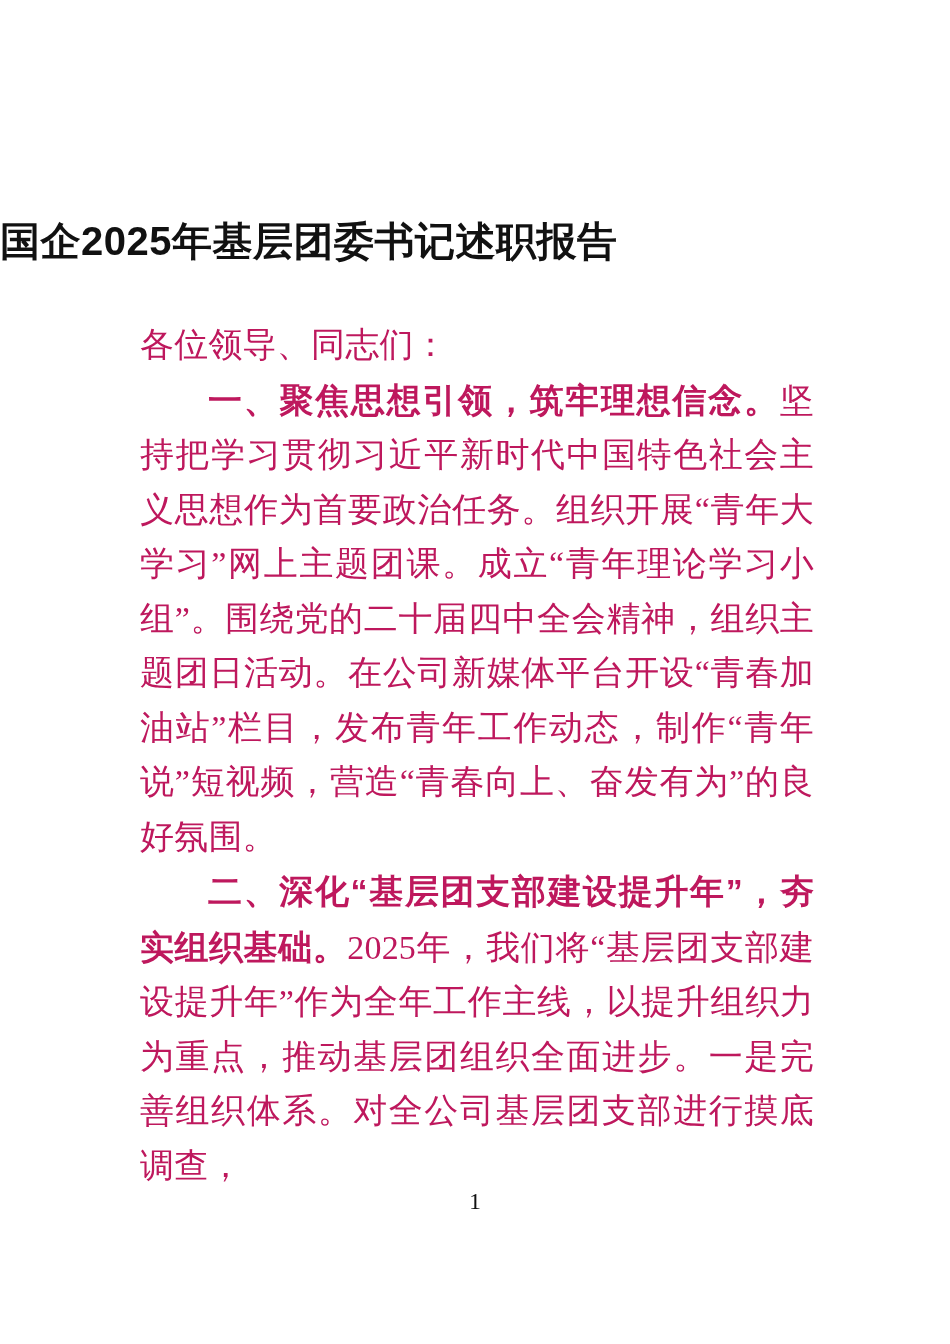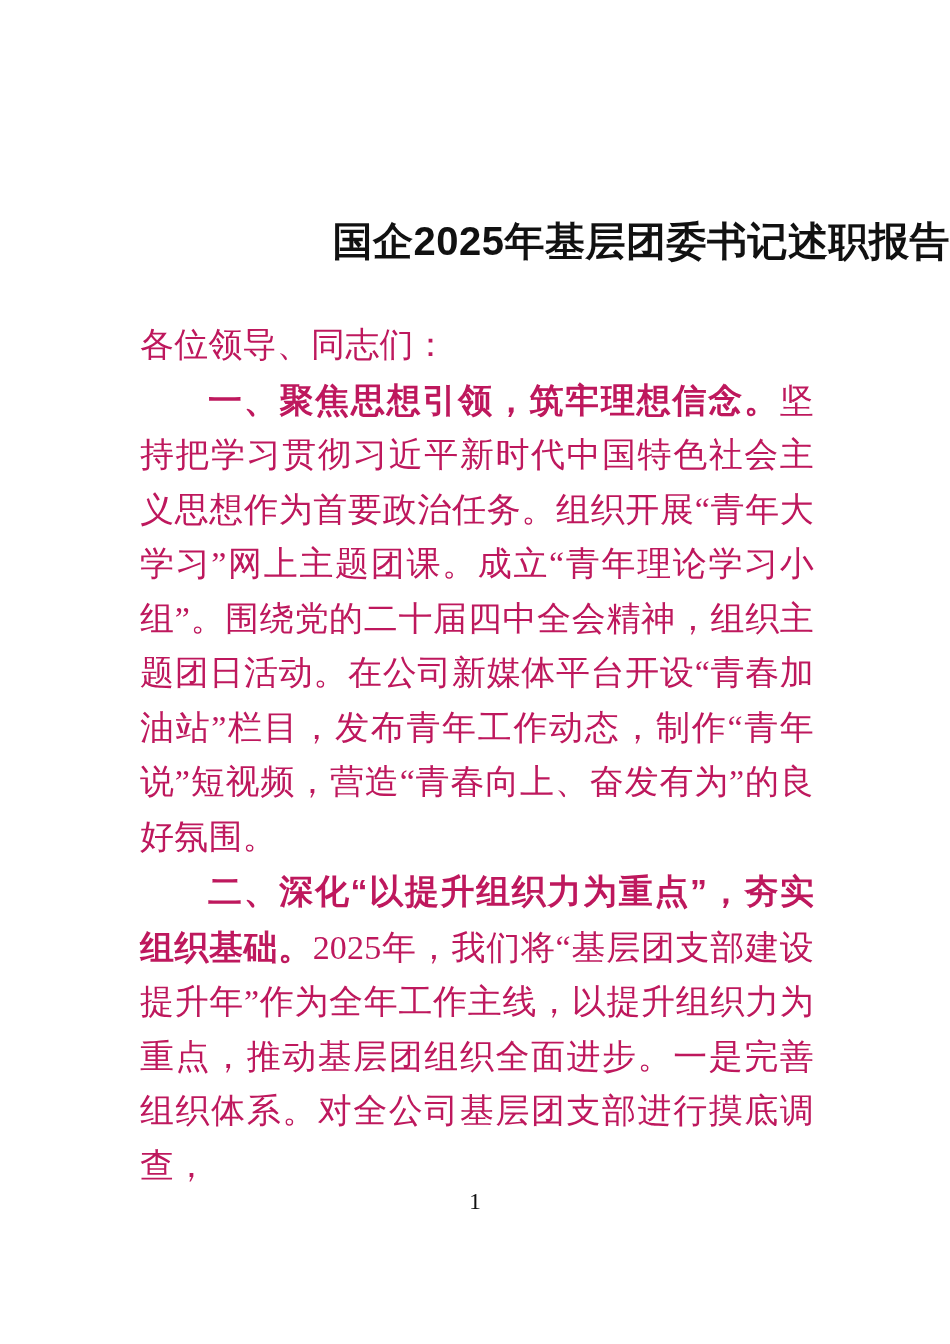--- a/index.html
+++ b/index.html
@@ -14,21 +14,21 @@
     background: #ffffff;
     margin: 0 auto;
     overflow: hidden;
     box-sizing: border-box;
   }
   .doc-title {
     position: absolute;
     top: 186px;
     left: 0;
     width: 950px;
-    text-align: right;
+    text-align: left;
     font-family: "Liberation Sans", "DejaVu Sans", sans-serif;
     font-weight: bold;
     font-size: 40px;
     line-height: 56px;
     color: #111111;
     letter-spacing: 0.5px;
     white-space: nowrap;
   }
   .body-block {
     position: absolute;
@@ -76,19 +76,19 @@
 
   <h1 class="doc-title">国企2025年基层团委书记述职报告</h1>
 
   <div class="body-block">
 
     <p class="para">各位领导、同志们：</p>
 
 
     <p class="para indent"><span class="sec-head">一、聚焦思想引领，筑牢理想信念。</span><span>坚持把学习贯彻习近平新时代中国特色社会主义思想作为首要政治任务。组织开展“青年大学习”网上主题团课。成立“青年理论学习小组”。围绕党的二十届四中全会精神，组织主题团日活动。在公司新媒体平台开设“青春加油站”栏目，发布青年工作动态，制作“青年说”短视频，营造“青春向上、奋发有为”的良好氛围。</span></p>
 
-    <p class="para indent"><span class="sec-head">二、深化“以提升组织力为重点”，夯实组织基础。</span><span>2025年，我们将“基层团支部建设提升年”作为全年工作主线，以提升组织力为重点，推动基层团组织全面进步。一是完善组织体系。对全公司基层团支部进行摸底调查，</span></p>
+    <p class="para indent"><span class="sec-head">二、深化“基层团支部建设提升年”，夯实组织基础。</span><span>2025年，我们将“基层团支部建设提升年”作为全年工作主线，以提升组织力为重点，推动基层团组织全面进步。一是完善组织体系。对全公司基层团支部进行摸底调查，</span></p>
 
   </div>
 
   <div class="page-number">1</div>
 
 </div>
 
 </body></html>

